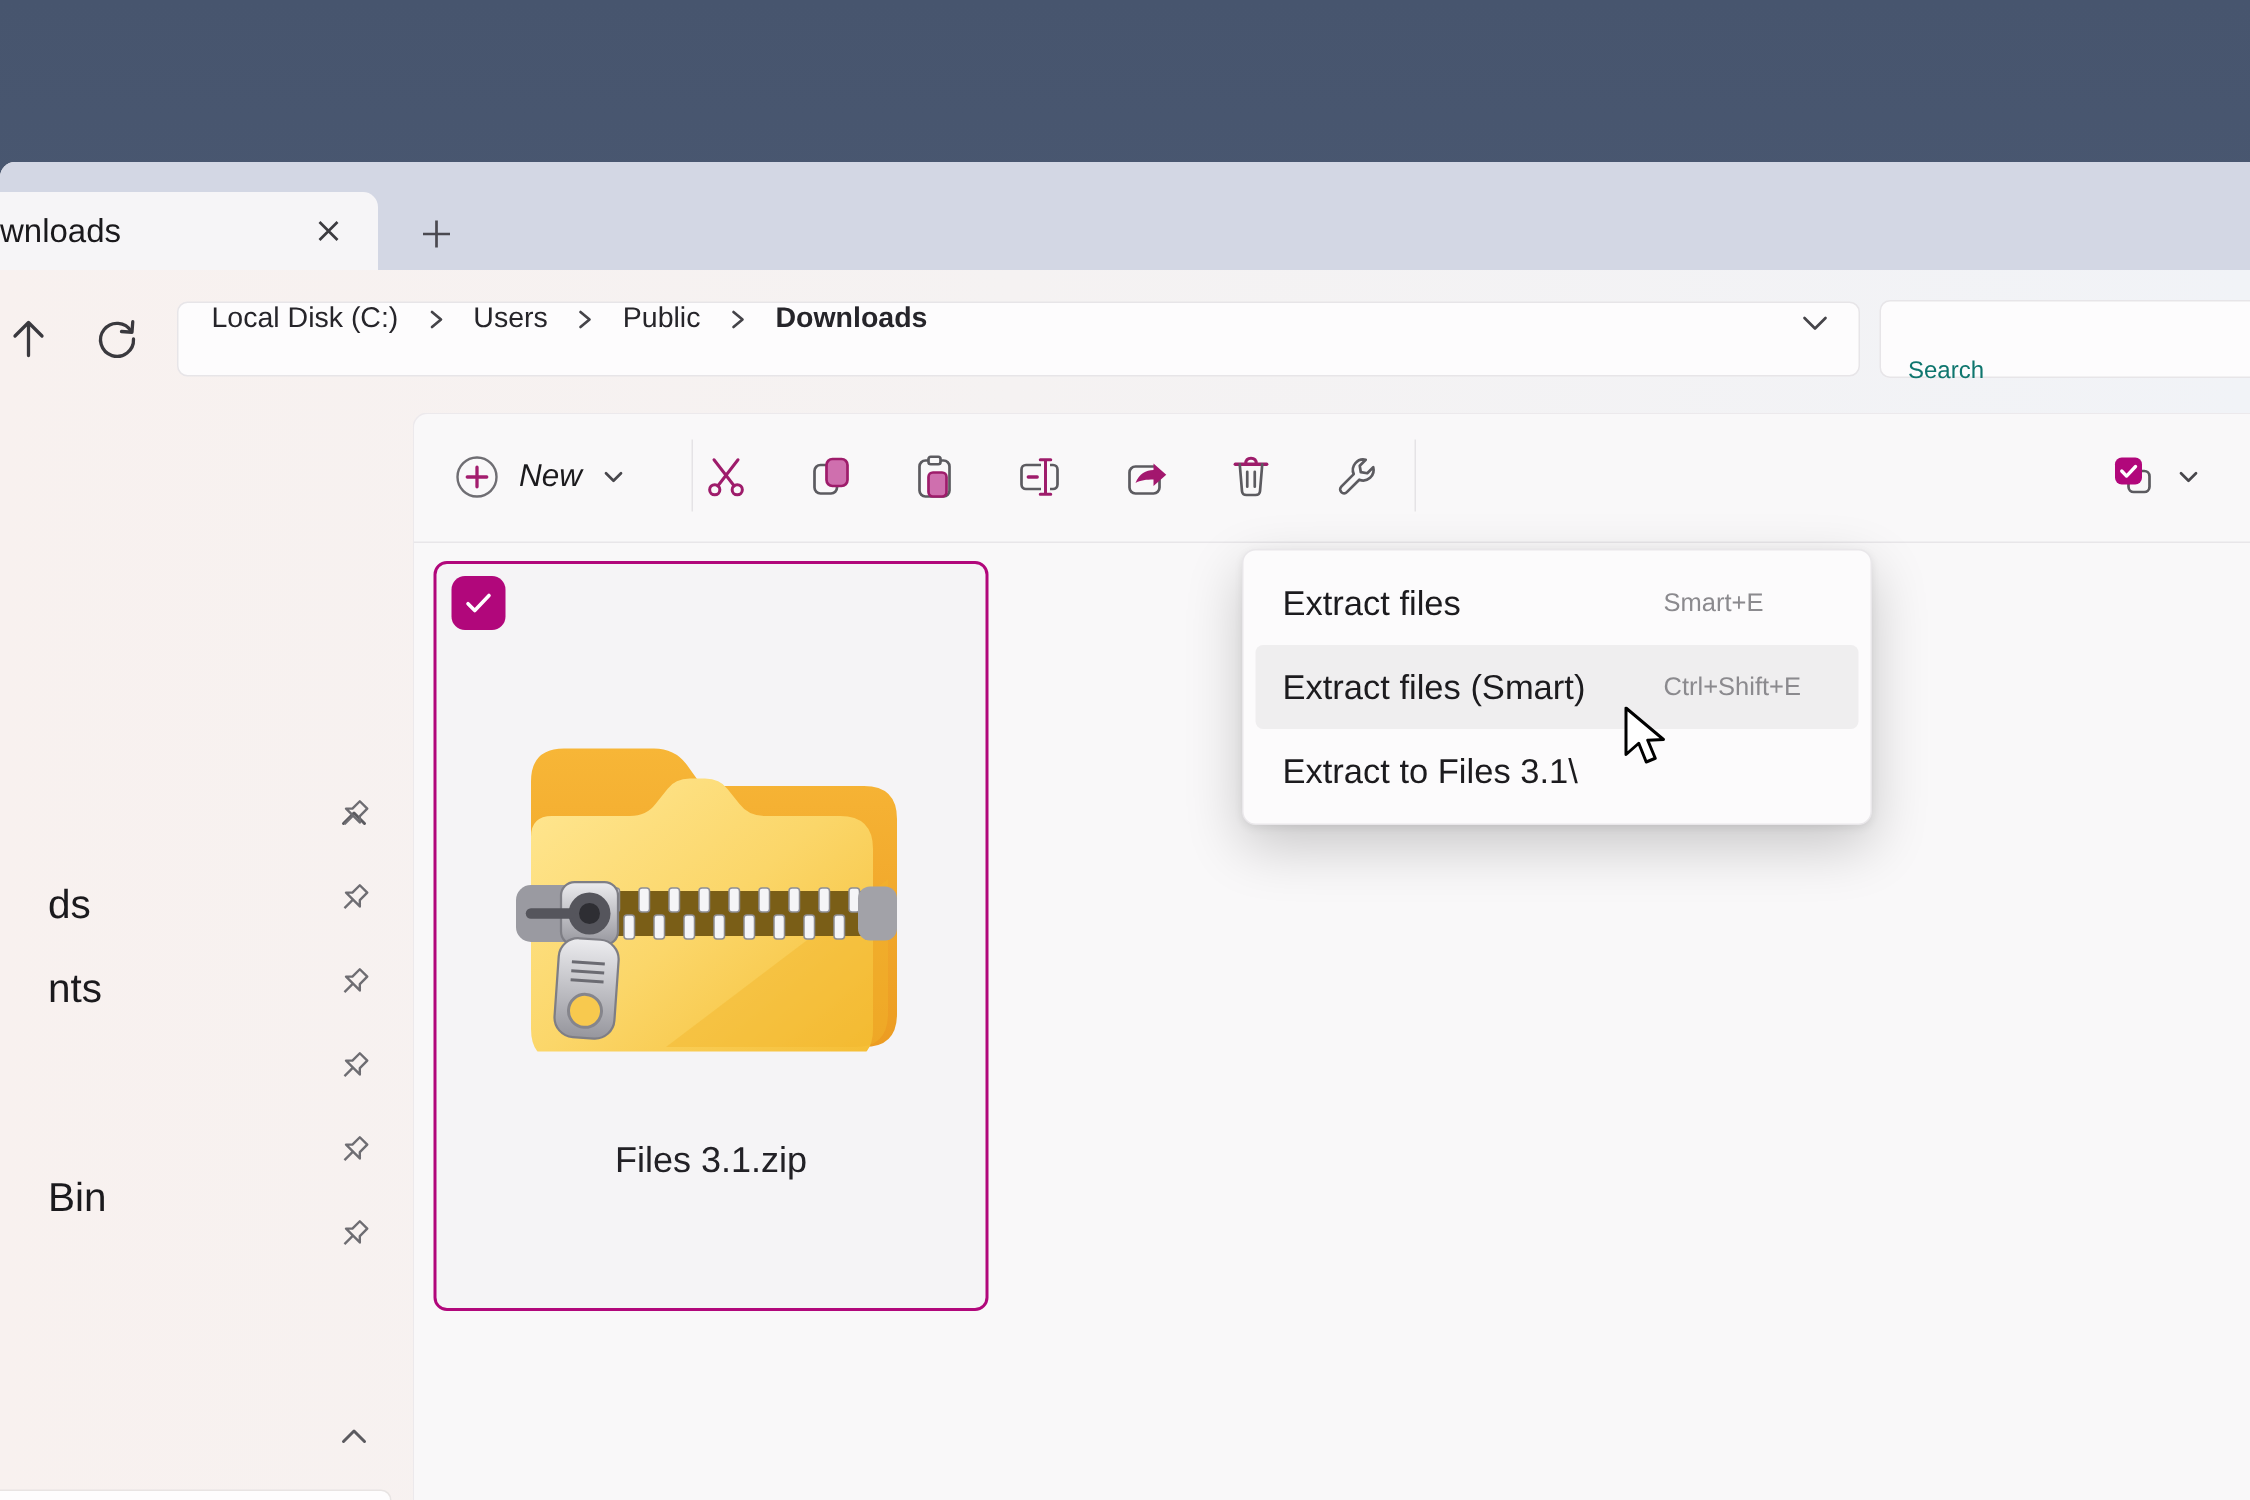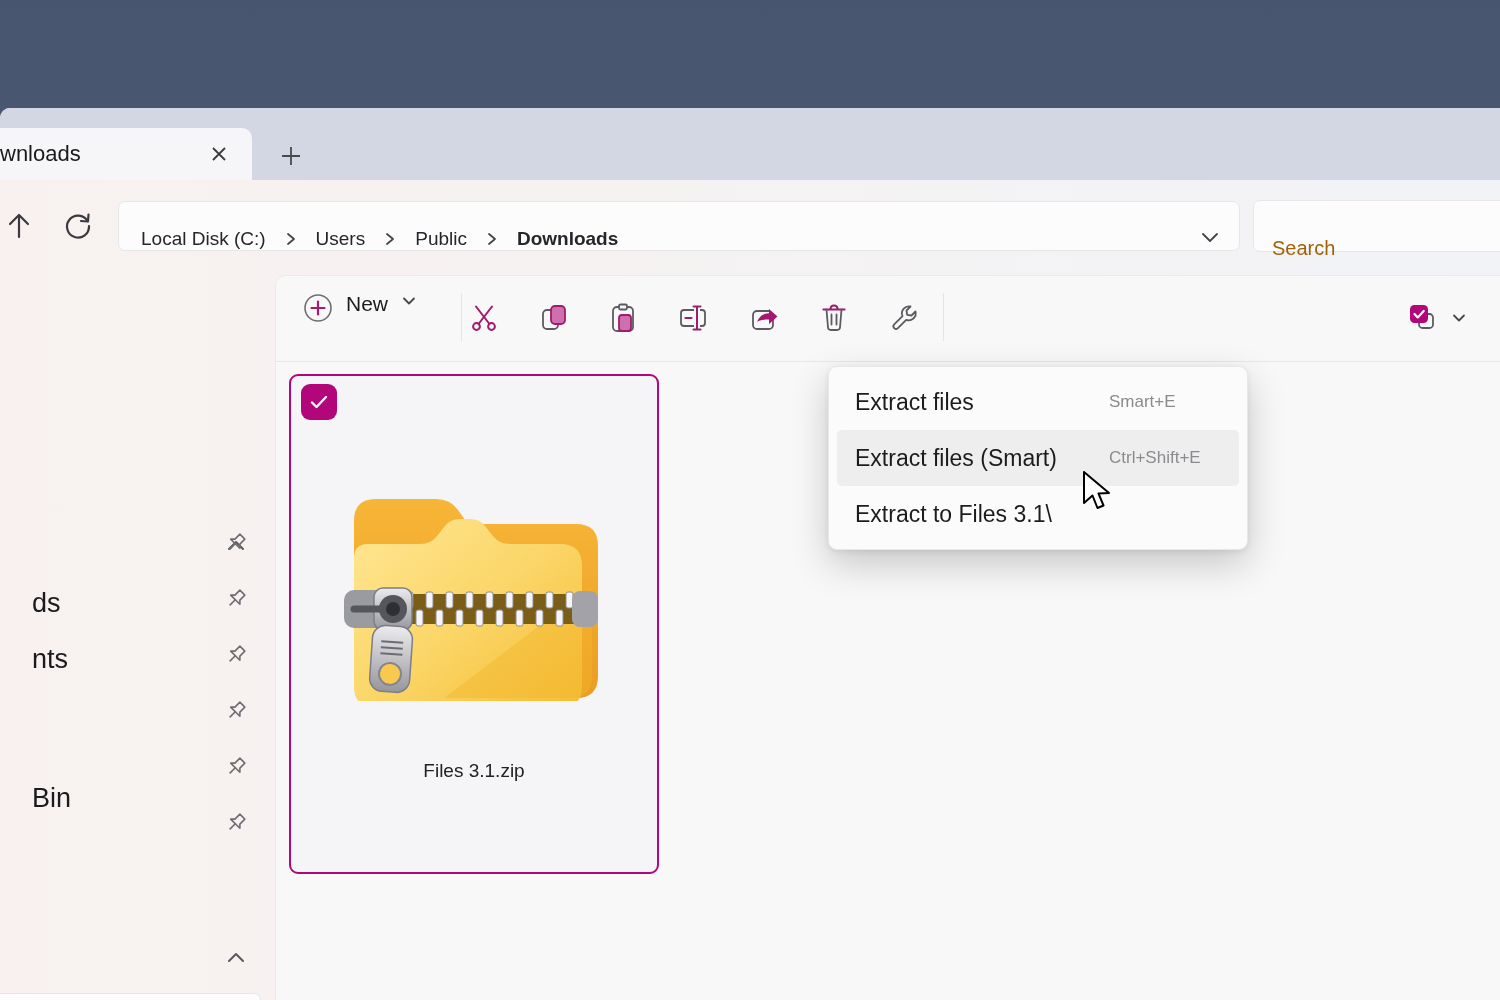--- a/index.html
+++ b/index.html
@@ -15,56 +15,56 @@
   .tabstrip { position:absolute; left:0; top:0; width:100%; height:72px; background:#d3d7e4; }
   .tab { position:absolute; left:-44px; top:20px; width:296px; height:52px; background:#f6f5f7;
          border-radius:10px 10px 0 0; }
   .tab-label { position:absolute; left:44px; top:13px; font-size:22px; color:#1a191c; white-space:nowrap; }
   .tab-close { position:absolute; left:248px; top:11px; width:30px; height:30px; border:none; background:transparent; cursor:default; }
   .newtab { position:absolute; left:276px; top:33px; width:30px; height:30px; border:none; background:transparent; }
 
   
   .nav-btn { position:absolute; width:44px; height:44px; border:none; background:transparent; }
   .crumb-bar { position:absolute; left:118px; top:93px; width:1122px; height:50px; background:#fdfcfd;
-               border:1px solid #e7e5e8; border-radius:7px; display:flex; align-items:flex-end; padding:0 16px; }
+               border:1px solid #e7e5e8; border-radius:7px; display:flex; align-items:flex-start; padding:0 16px; }
   .crumbs { display:flex; align-items:center; gap:13px; font-size:19px; color:#26252a; flex:1; }
   .crumb { padding:0 6px; white-space:nowrap; }
   .crumb.current { font-weight:700; }
   .search-box { position:absolute; left:1253px; top:92px; width:260px; height:52px; background:#fdfcfd;
                 border:1px solid #e7e5e8; border-radius:7px; display:flex; align-items:center; padding:0 18px; }
-  .search-ph { font-size:20px; color:#a16207;margin-top:44px; }
+  .search-ph { font-size:16px; color:#0f766e;margin-top:44px; }
 
   
   .side-label { position:absolute; font-size:27px; color:#1b1a1d; white-space:nowrap;padding-left:32px; }
   .pin-btn { position:absolute; left:222px; width:28px; height:28px; border:none; background:transparent; }
   .sec-chev { position:absolute; left:222px; width:28px; height:24px; border:none; background:transparent; }
   .drive-card { position:absolute; left:-20px; top:725px; width:281px; height:45px; background:#fefdfe;
                 border:1px solid #e8e4e3; border-radius:7px; }
 
   
   .content { position:absolute; left:275px; top:167px; width:1225px; height:725px; background:#f9f8f9;
              border-top-left-radius:10px; border-top:1px solid #ece9ec; border-left:1px solid #ece9ec; }
   .toolbar-sep { position:absolute; top:17px; width:1px; height:48px; background:#e5e3e6; }
   .tool-btn { position:absolute; top:19px; width:48px; height:46px; border:none; background:transparent;
               display:flex; align-items:center; justify-content:center; }
-  .new-btn { position:absolute; left:20px; top:16px; height:52px; display:flex; gap:12px;
-             border:none; background:transparent; padding:0 6px; }
+  .new-btn { position:absolute; left:20px; top:16px; height:52px; display:flex; align-items:center; gap:12px;
+             border:none; background:transparent; padding:0 6px;font-style:italic; }
   .btn-label { font-size:21px; color:#1b1a1d; }
   .extract-btn { position:absolute; left:688px; top:16px; height:52px; display:flex; align-items:center; gap:14px;
                  border:none; background:transparent; padding:0 6px; }
   .select-btn { position:absolute; left:1128px; top:19px; height:46px; display:flex; align-items:center; gap:10px;
                 border:none; background:transparent; }
   .toolbar-divider { position:absolute; left:0; top:85px; width:1225px; height:1px; background:#e8e6e9; }
 
   
   .tile { position:absolute; left:13px; top:98px; width:370px; height:500px; background:#f5f4f6;
           border:2px solid #b1077b; border-radius:9px; }
   .tile-check { position:absolute; left:10px; top:8px; width:36px; height:36px; background:#b1077b;
                 border-radius:9px; display:flex; align-items:center; justify-content:center; }
-  .tile-name { position:absolute; left:0; top:384px; width:100%; text-align:center; font-size:19px; color:#222126; }
+  .tile-name { position:absolute; left:0; top:384px; width:100%; text-align:center; font-size:24px; color:#222126; }
 
   
   .menu { position:absolute; left:552px; top:90px; width:420px; background:#fcfbfc; border:1px solid #e9e7ea;
           border-radius:9px; padding:7px 0; box-shadow:0 14px 38px rgba(0,0,0,.20), 0 2px 6px rgba(0,0,0,.08); }
   .menu-item { position:relative; height:56px; margin:0 8px; border-radius:5px; display:flex; align-items:center;
                padding:0 18px; font-size:23px; color:#1c1b1e; }
   .menu-item.hover { background:#efeeef; }
   .menu-shortcut { position:absolute; left:272px; font-size:17px; color:#8b8a8e; }
 
   .cursor { position:absolute; left:1082px; top:363px; z-index:60; }

